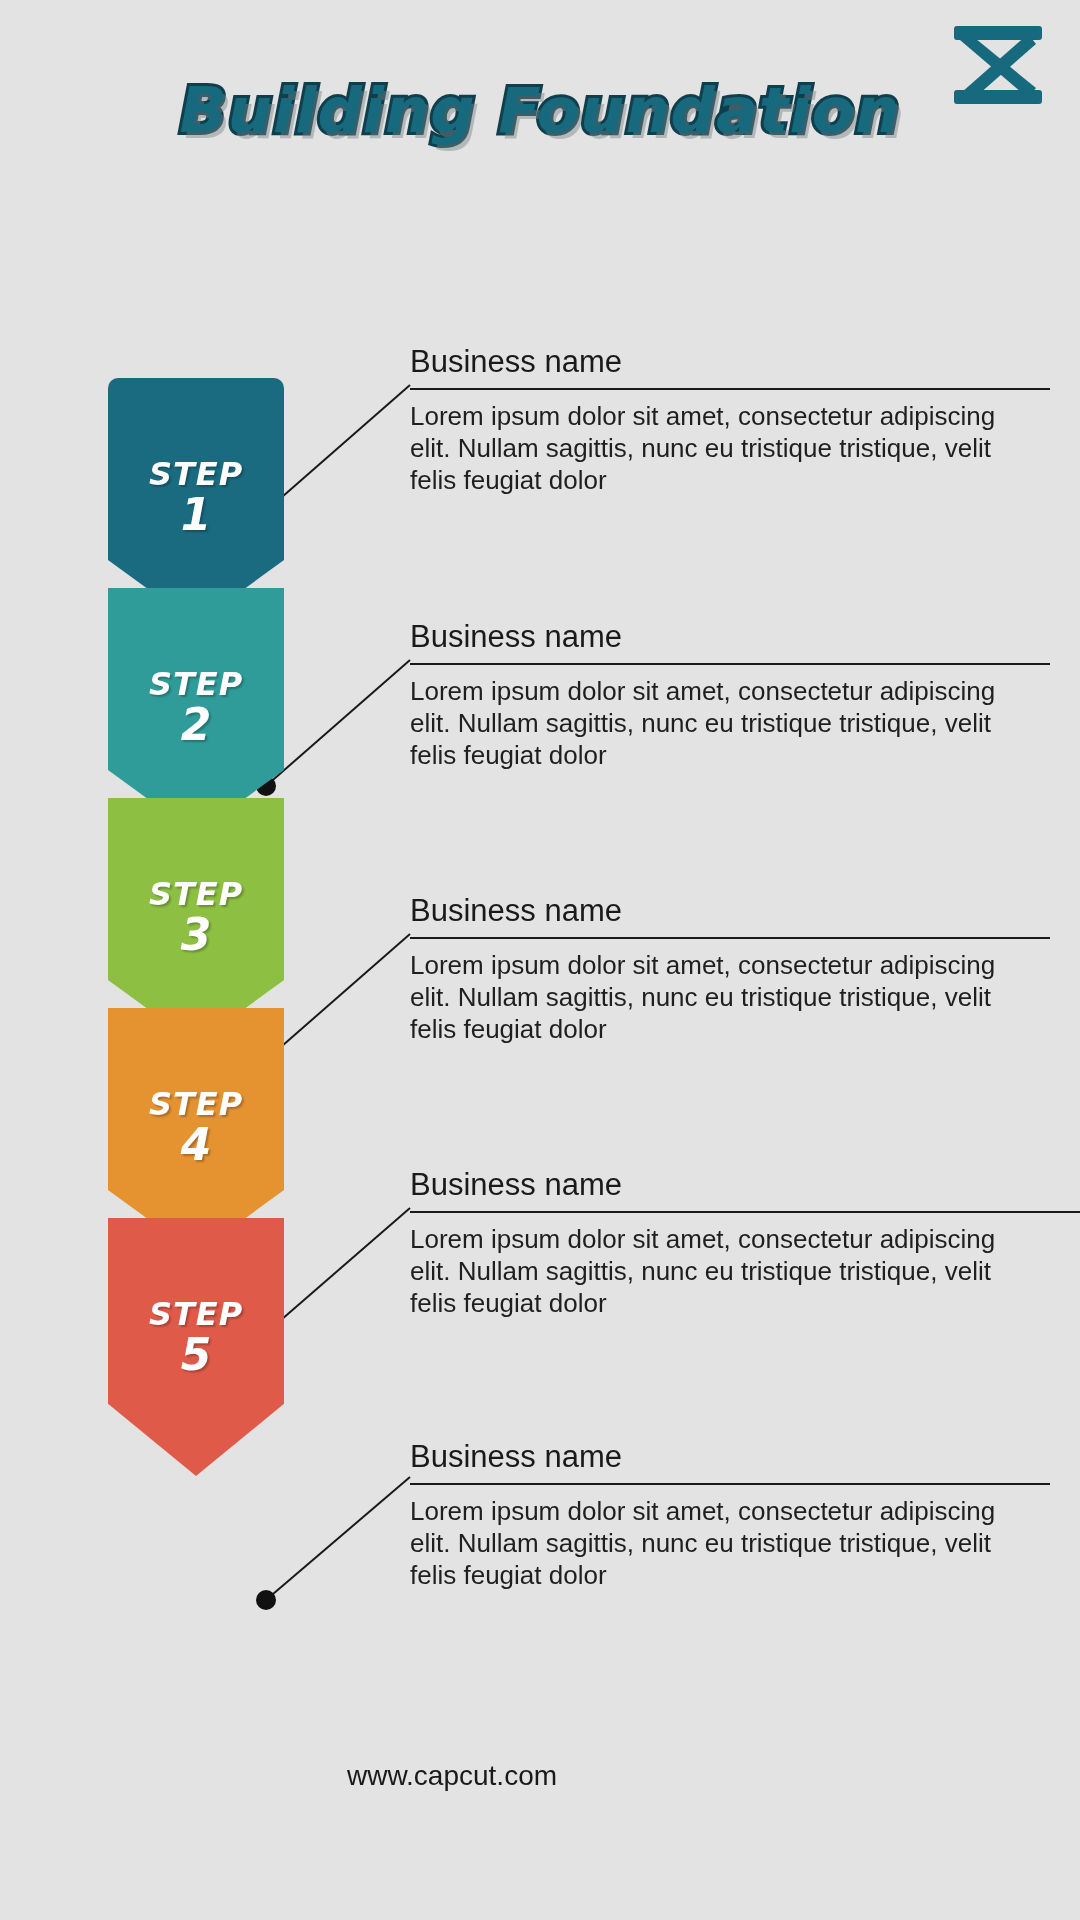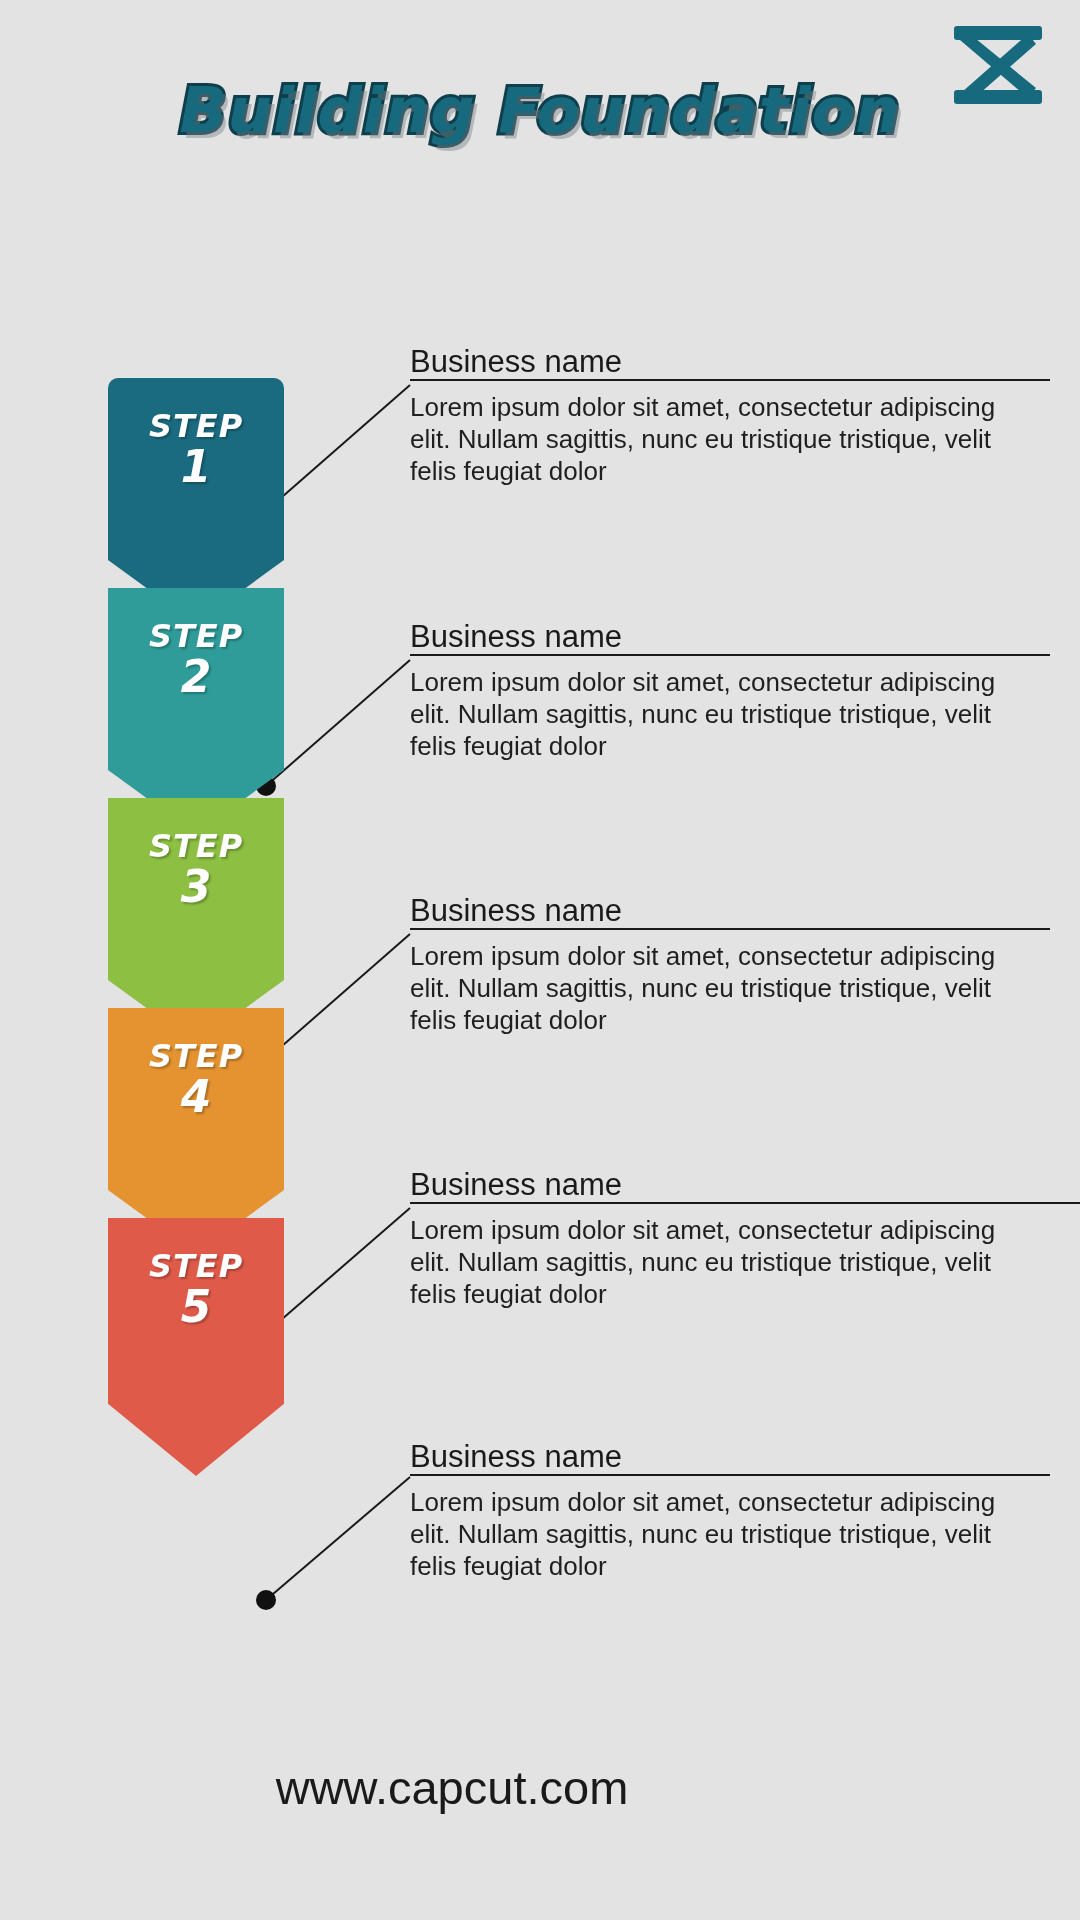--- a/index.html
+++ b/index.html
@@ -57,21 +57,21 @@
     position: relative;
     width: 176px;
     color: #fff;
     display: flex;
     flex-direction: column;
     align-items: center;
     justify-content: flex-start;
     text-align: center;
   }
   .arrow-inner {
-    padding-top: 32px;
+    padding-top: 80px;
   }
   .arrow .step-word {
     font-family: "DejaVu Sans", sans-serif;
     font-style: italic;
     font-weight: bold;
     font-size: 32px;
     letter-spacing: 1px;
     line-height: 1;
     text-shadow: 2px 2px 2px rgba(0,0,0,0.25);
   }
@@ -102,20 +102,21 @@
   
   .entry {
     position: absolute;
     left: 410px;
     width: 640px;
   }
   .entry-title {
     font-size: 31px;
     color: #1a1a1a;
     line-height: 1.1;
+    padding-bottom: 9px;
   }
   .entry-rule {
     height: 2px;
     background: #1a1a1a;
     width: 100%;
   }
   .entry-body {
     font-size: 26px;
     color: #1f1f1f;
     line-height: 1.22;
@@ -133,21 +134,21 @@
     pointer-events: none;
   }
 
   
   .footer {
     position: absolute;
     top: 1760px;
     left: 0;
     width: 904px;
     text-align: center;
-    font-size: 47px;
+    font-size: 28px;
     color: #1a1a1a;
   }
 </style>
 </head>
 <body>
 
 <div class="logo">
   <svg viewBox="0 0 100 90" width="100" height="90">
     <rect x="6" y="6" width="88" height="14" rx="3" fill="#17697d"></rect>
     <rect x="6" y="70" width="88" height="14" rx="3" fill="#17697d"></rect>

